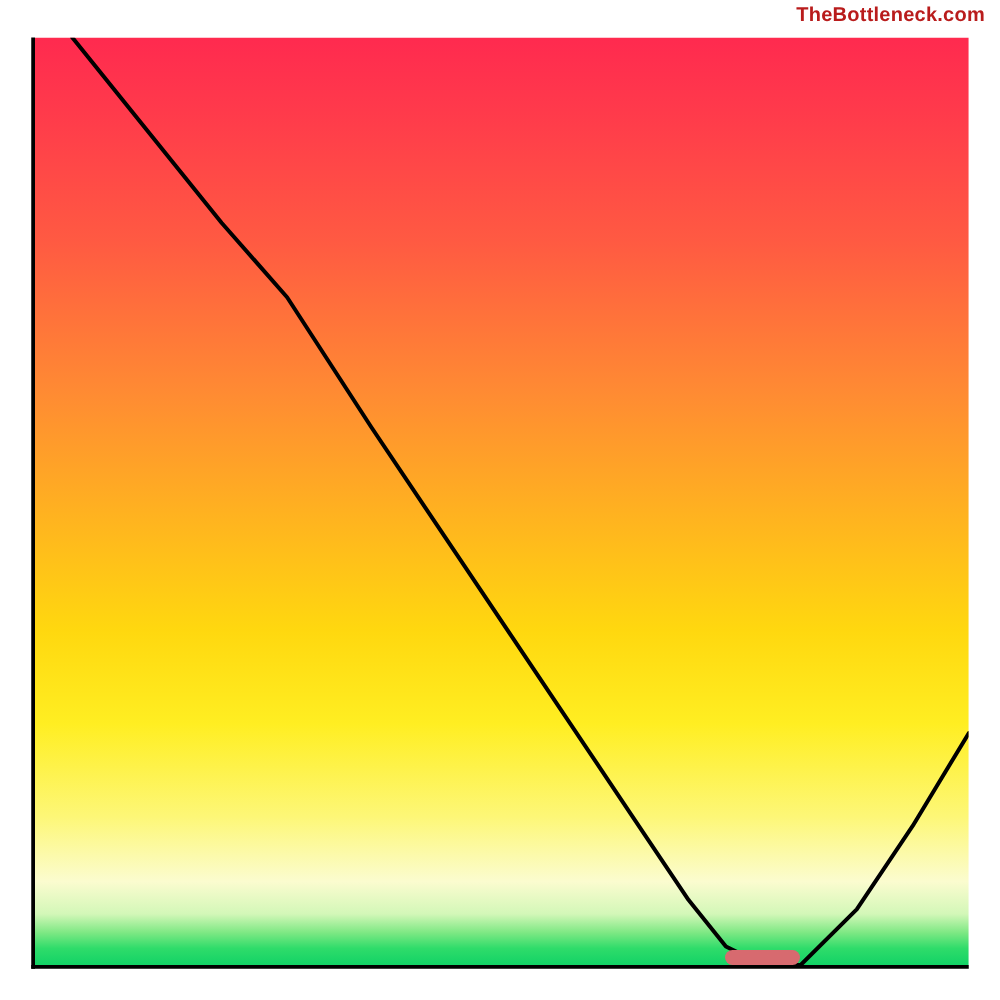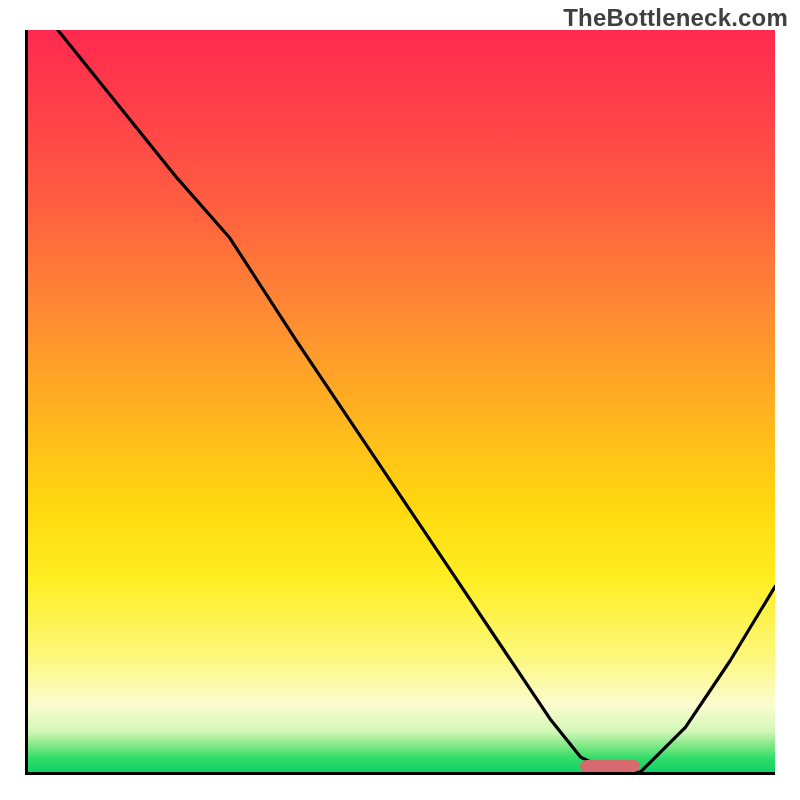--- a/index.html
+++ b/index.html
@@ -12,23 +12,23 @@
   }
   .container {
     position: relative;
     width: 800px;
     height: 800px;
   }
   .watermark {
     position: absolute;
     top: 4px;
     right: 12px;
-    font-size: 24px;
+    font-size: 16px;
     font-weight: bold;
-    color: #404040;
+    color: #b91c1c;
     letter-spacing: 0.2px;
   }
   .plot-area {
     position: absolute;
     left: 25px;
     top: 30px;
     width: 750px;
     height: 745px;
     border-left: 3.5px solid #000;
     border-bottom: 3.5px solid #000;

